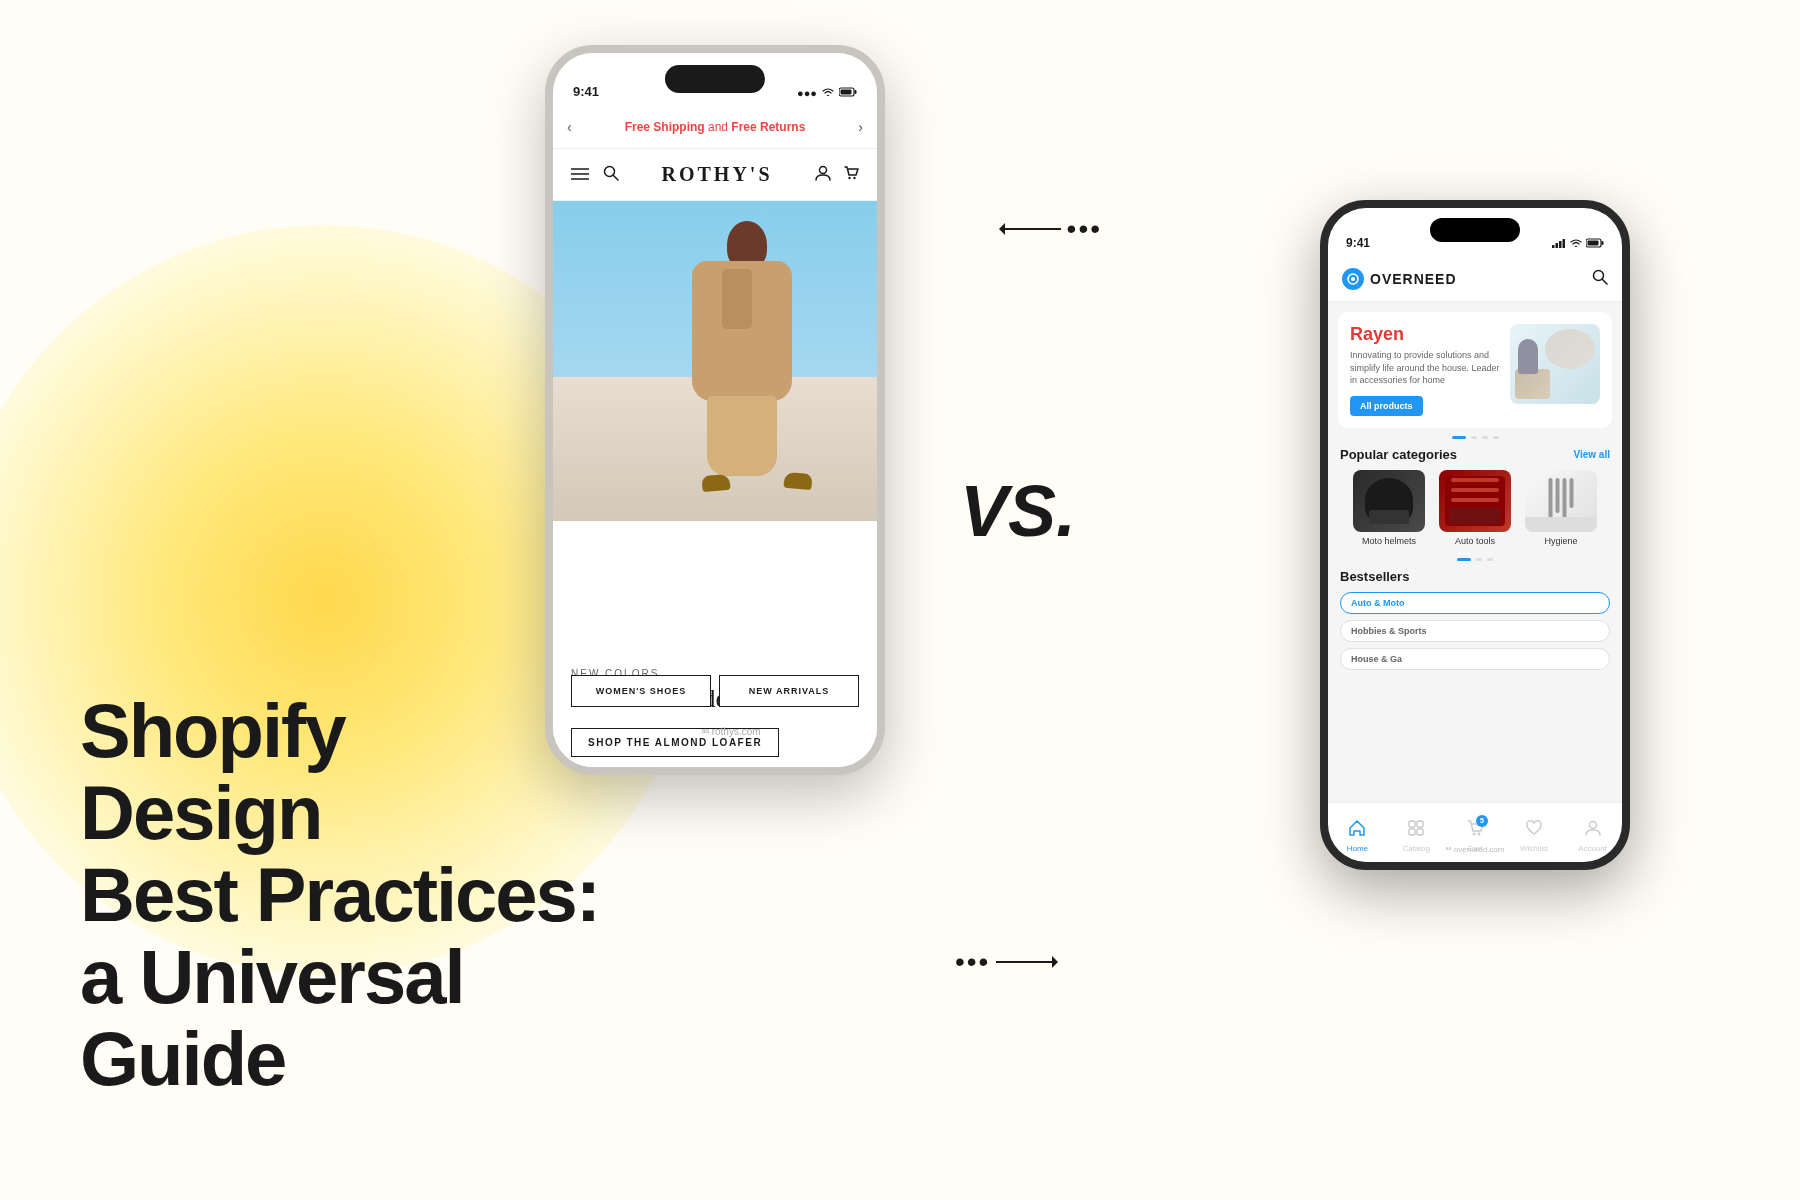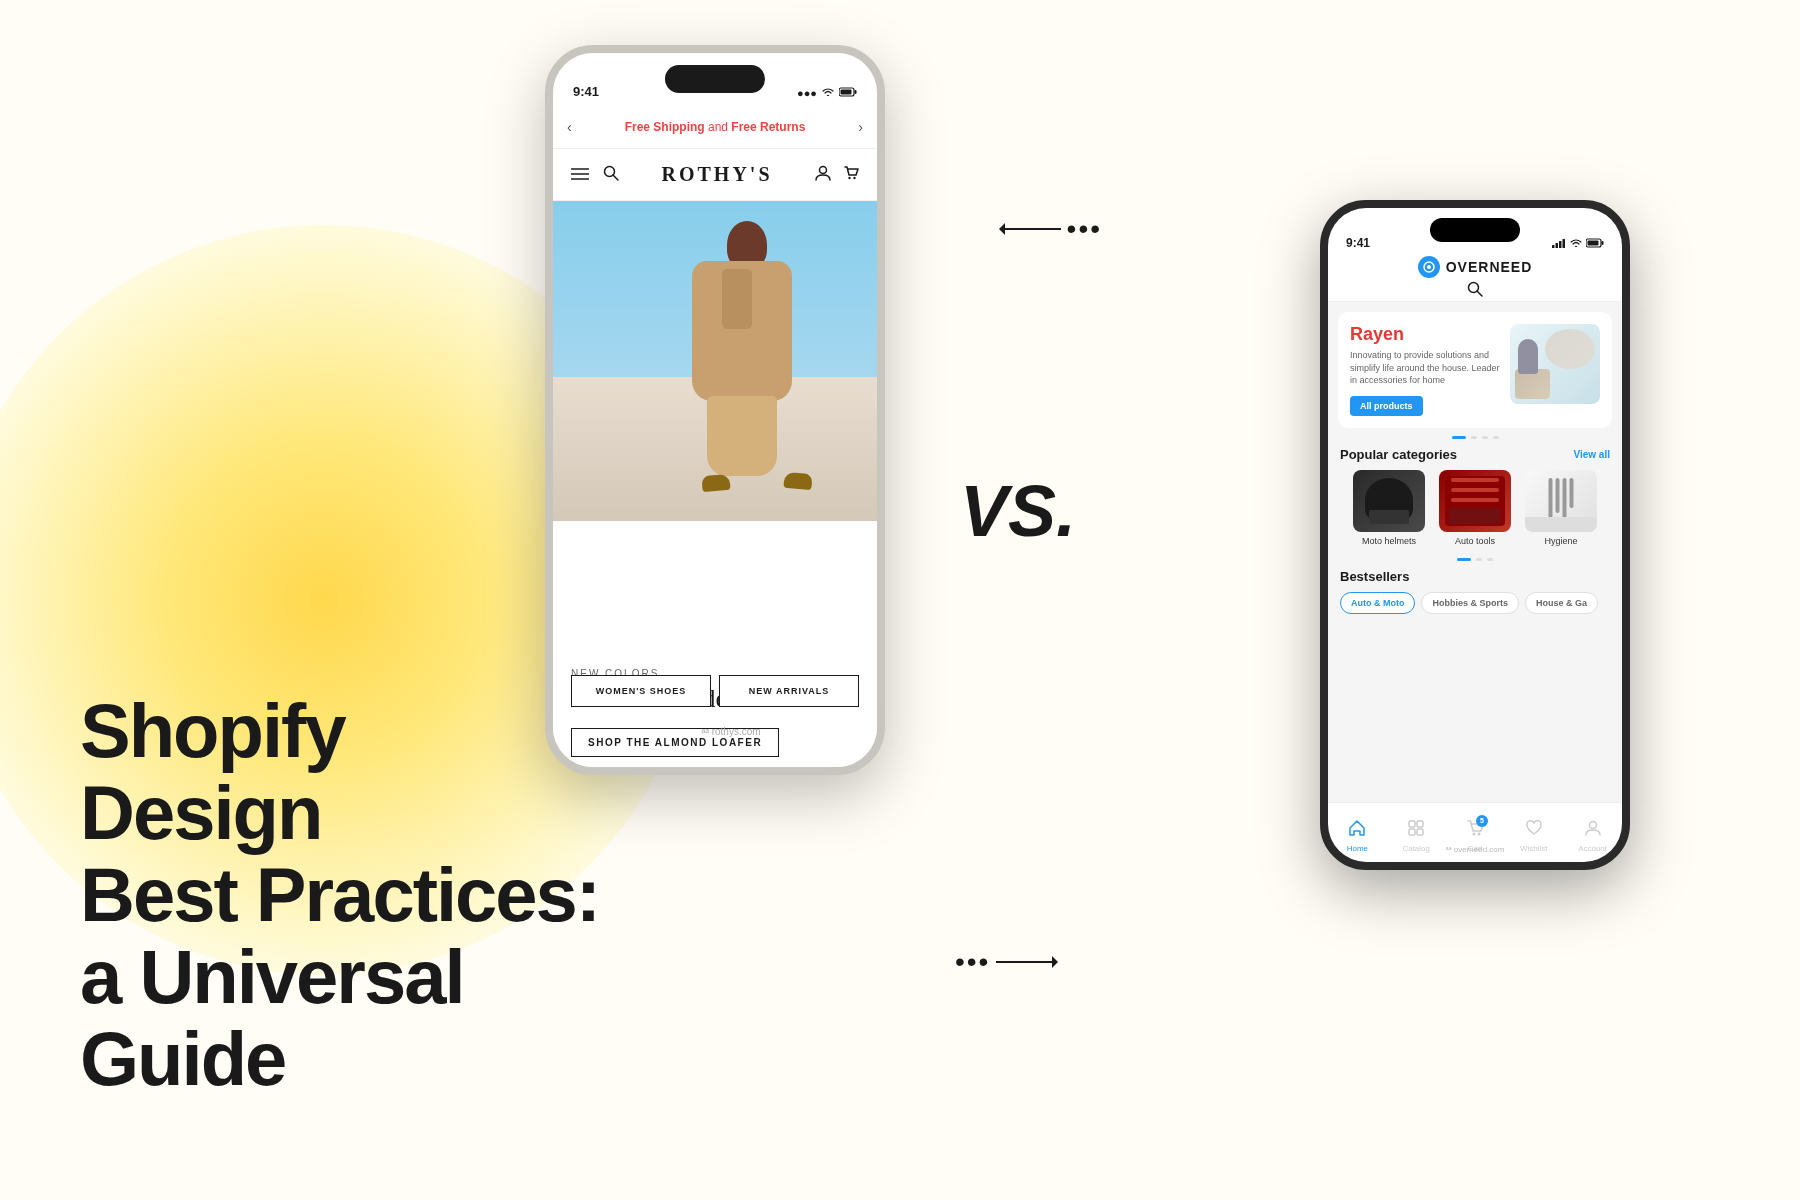--- a/index.html
+++ b/index.html
@@ -466,21 +466,20 @@
       left: 0;
       right: 0;
       height: 46px;
       background: white;
       display: flex;
       align-items: center;
       justify-content: space-between;
       padding: 0 14px;
       z-index: 14;
       border-bottom: 1px solid #f0f0f0;
-      flex-direction: column;
     }
 
     .overneed-logo {
       display: flex;
       align-items: center;
       gap: 6px;
     }
 
     .logo-icon {
       width: 22px;
@@ -690,20 +689,21 @@
     .bestsellers-title {
       font-size: 13px;
       font-weight: 700;
       color: #1a1a1a;
       margin-bottom: 8px;
     }
 
     .filter-tabs {
       display: flex;
       gap: 6px;
+      flex-direction: column;
     }
 
     .filter-tab {
       padding: 5px 10px;
       border-radius: 20px;
       font-size: 9px;
       font-weight: 600;
       border: 1.5px solid #e0e0e0;
       color: #666;
       background: white;

